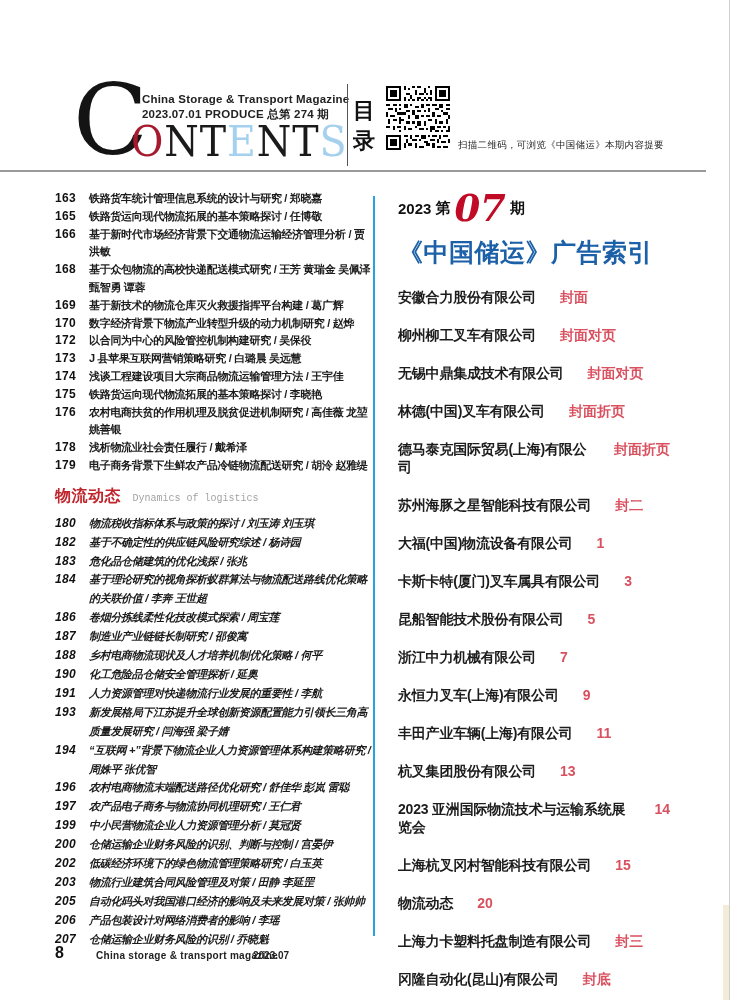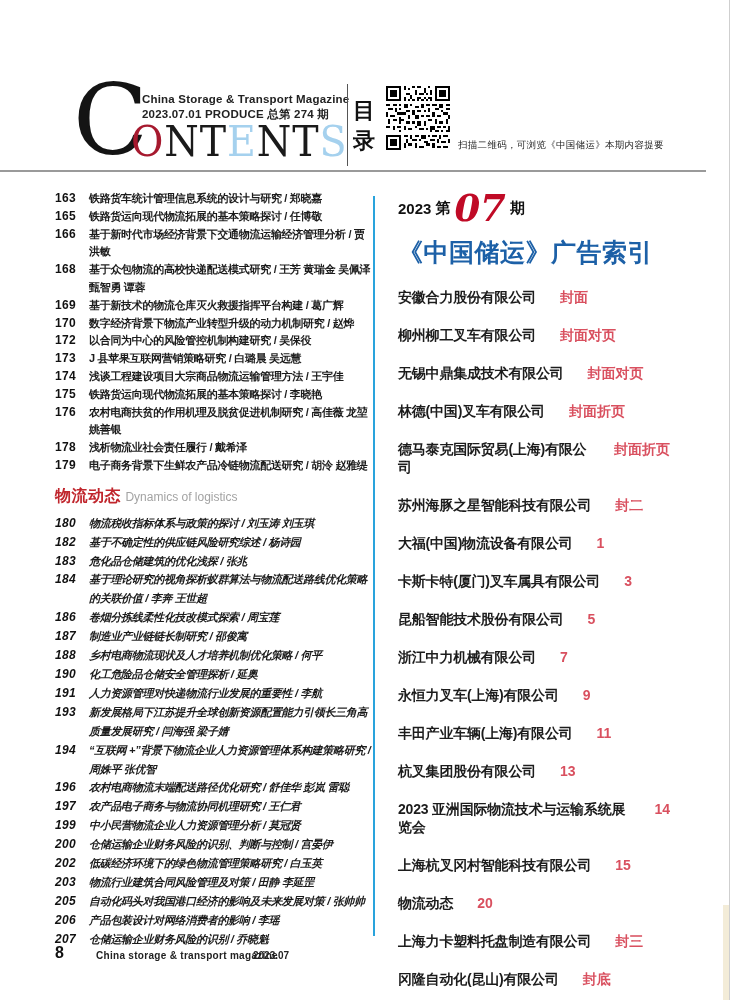--- a/index.html
+++ b/index.html
@@ -27,21 +27,21 @@
 
   
   .article-col{position:absolute;left:55px;top:190px;width:320px;}
   .entry{position:relative;padding-left:34px;font-size:11px;letter-spacing:-0.3px;color:#1c1c1c;}
   .list-a .entry{line-height:17.8px;}
   .list-b .entry{line-height:18.9px;font-style:italic;}
   .entry .num{position:absolute;left:0;top:0;font-size:12px;font-weight:700;letter-spacing:0.3px;color:#111;}
   .entry .title{font-weight:600;}
   .section-head{margin:11px 0 7px 0;white-space:nowrap;}
   .section-cn{font-size:16px;font-weight:800;color:#c0252c;letter-spacing:0.5px;text-align:center;}
-  .section-en{font-size:12px;font-family:Liberation Sans, sans-serif;color:#a3a3a3;}
+  .section-en{font-size:10px;font-family:Liberation Mono, monospace;color:#a3a3a3;margin-left:7px;}
 
   
   .col-divider{position:absolute;left:373px;top:196px;width:2px;height:740px;background:#29a3dc;}
 
   
   .ads-header{position:absolute;left:398px;top:192px;width:280px;}
   .issue-line{display:flex;align-items:center;gap:4px;}
   .issue-year,.issue-pre,.issue-post{font-size:15px;font-weight:700;color:#111;}
   .issue-no{font-family:"DejaVu Serif","Liberation Serif",serif;font-style:italic;font-weight:700;
             font-size:37px;line-height:32px;color:#c00a26;}

